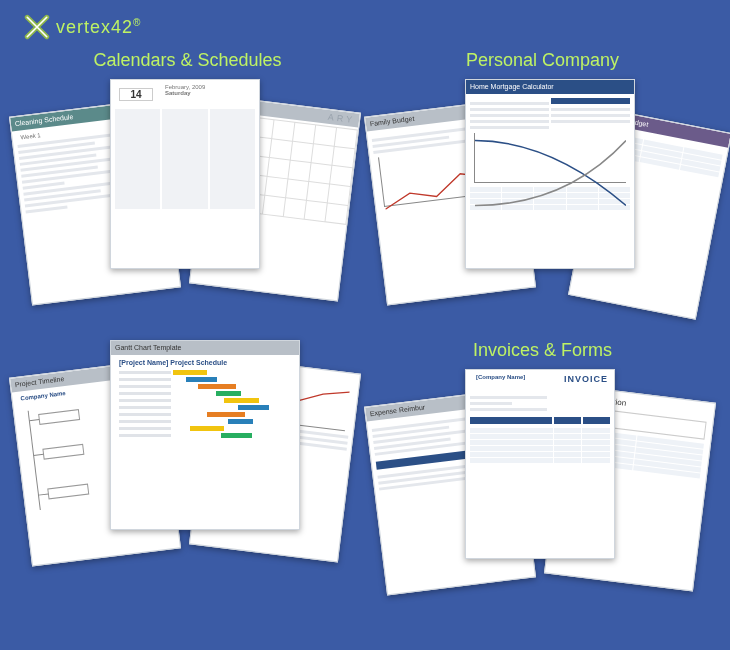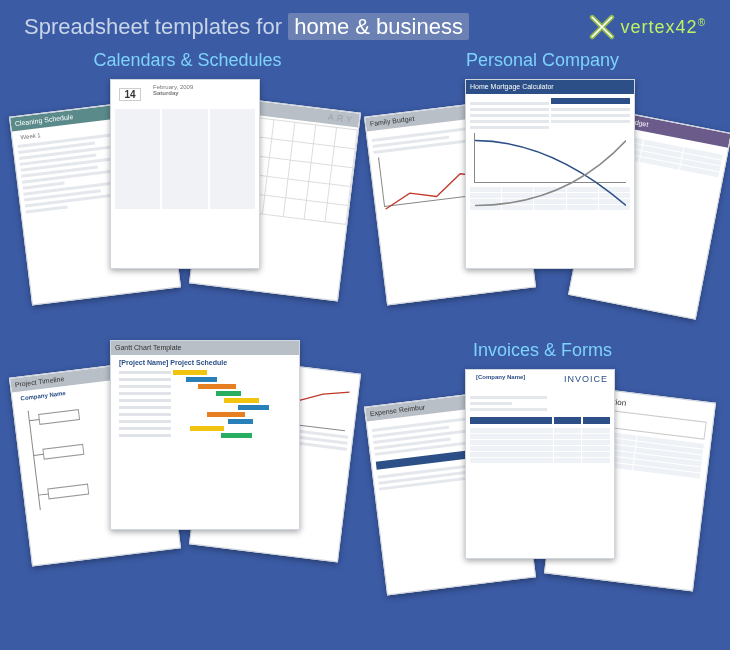--- a/index.html
+++ b/index.html
@@ -50,21 +50,21 @@
     grid-template-columns: 1fr 1fr;
     grid-template-rows: 1fr 1fr;
     padding: 0 20px;
     gap: 10px 20px;
   }
   .cell {
     position: relative;
     height: 280px;
   }
   .cat-title {
-    color: #7dd3fc;
+    color: #bef264;
     font-size: 18px;
     font-weight: 400;
     text-align: center;
     margin-bottom: 8px;
   }
   .fan {
     position: relative;
     width: 100%;
     height: 230px;
   }
@@ -127,28 +127,28 @@
   .gantt {
     display: flex; flex-direction: column; gap: 2px; margin: 4px;
   }
   .gantt .gr { display: flex; align-items: center; gap: 2px; height: 5px;}
   .gantt .gl { width: 30%; height: 3px; background: #e0e3e8; }
   .gantt .gb { height: 5px; }
   .invoice-head {
     text-align: right;
     color: #2b4f86;
     font-size: 9px;
-    font-weight: normal;
+    font-weight: bold;
     padding: 4px 6px;
     letter-spacing: 1px;
   }
   .big-date {
     background: #fff;
     border: 1px solid #ccc;
-    width: 22px;
+    width: 34px;
     text-align: center;
     font-size: 10px;
     font-weight: bold;
     color: #333;
     margin: 4px;
   }
   .subhead {
     font-size: 6px;
     color: #777;
     padding: 0 4px;
@@ -158,24 +158,20 @@
   .fan .s-left  { left: 0;   top: 28px; transform: rotate(-7deg); z-index: 1; }
   .fan .s-mid   { left: 90px; top: 0;   transform: rotate(0deg);  z-index: 3; }
   .fan .s-right { left: 180px; top: 24px; transform: rotate(7deg); z-index: 2; }
   .fan .s-right2{ left: 210px; top: 40px; transform: rotate(11deg); z-index: 1; width: 130px;}
 
 </style>
 </head>
 <body>
 
 <div class="header">
-  <div class="headline">
-    <span>Spreadsheet templates for</span>
-    <span class="hl">home &amp; business</span>
-  </div>
   <div class="logo">
     <svg class="logo-x" viewBox="0 0 32 32">
       <rect x="0" y="0" width="32" height="32" fill="none"></rect>
       <path d="M4 4 L28 28 M28 4 L4 28" stroke="#8fb84a" stroke-width="6" stroke-linecap="round"></path>
       <path d="M4 4 L28 28 M28 4 L4 28" stroke="#ffffff" stroke-width="2" stroke-linecap="round"></path>
     </svg>
     <span class="logo-text">
       <span>vertex42</span><span class="reg">®</span>
     </span>
   </div>

